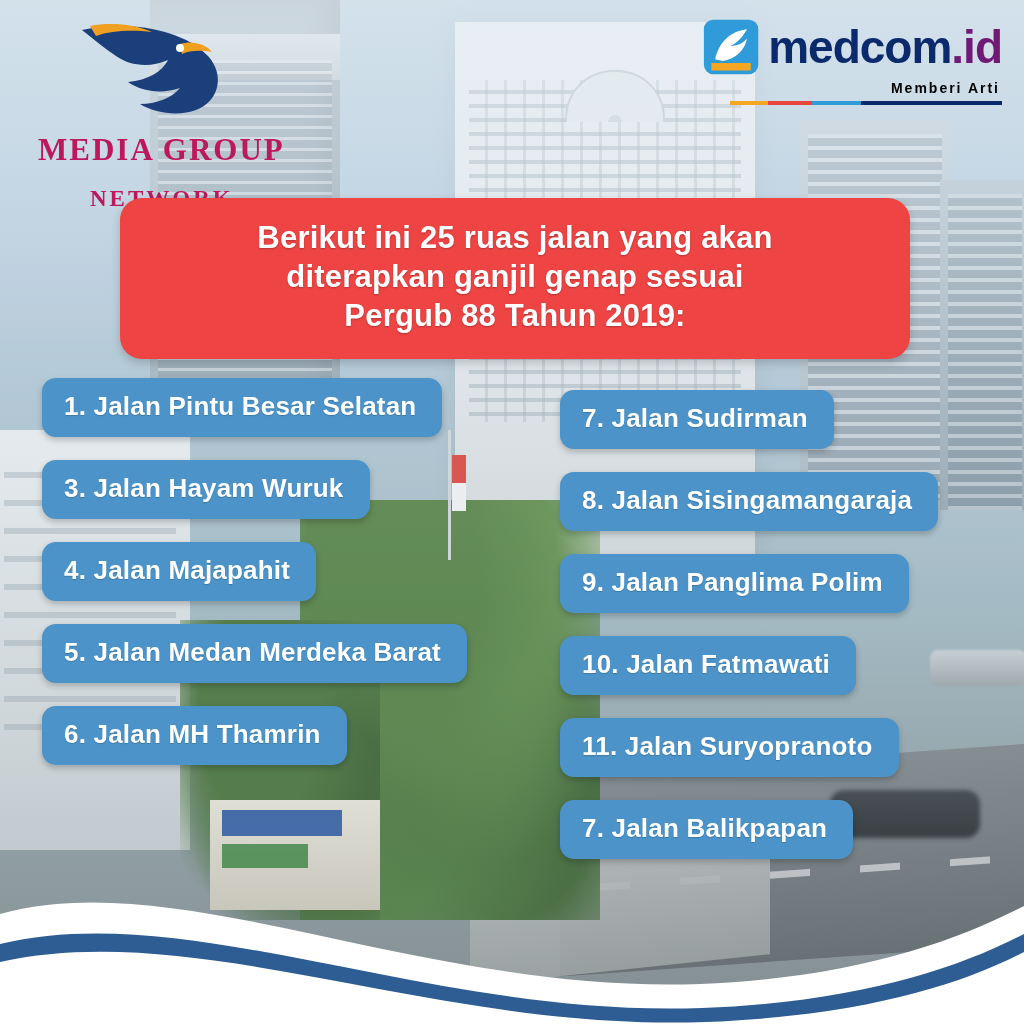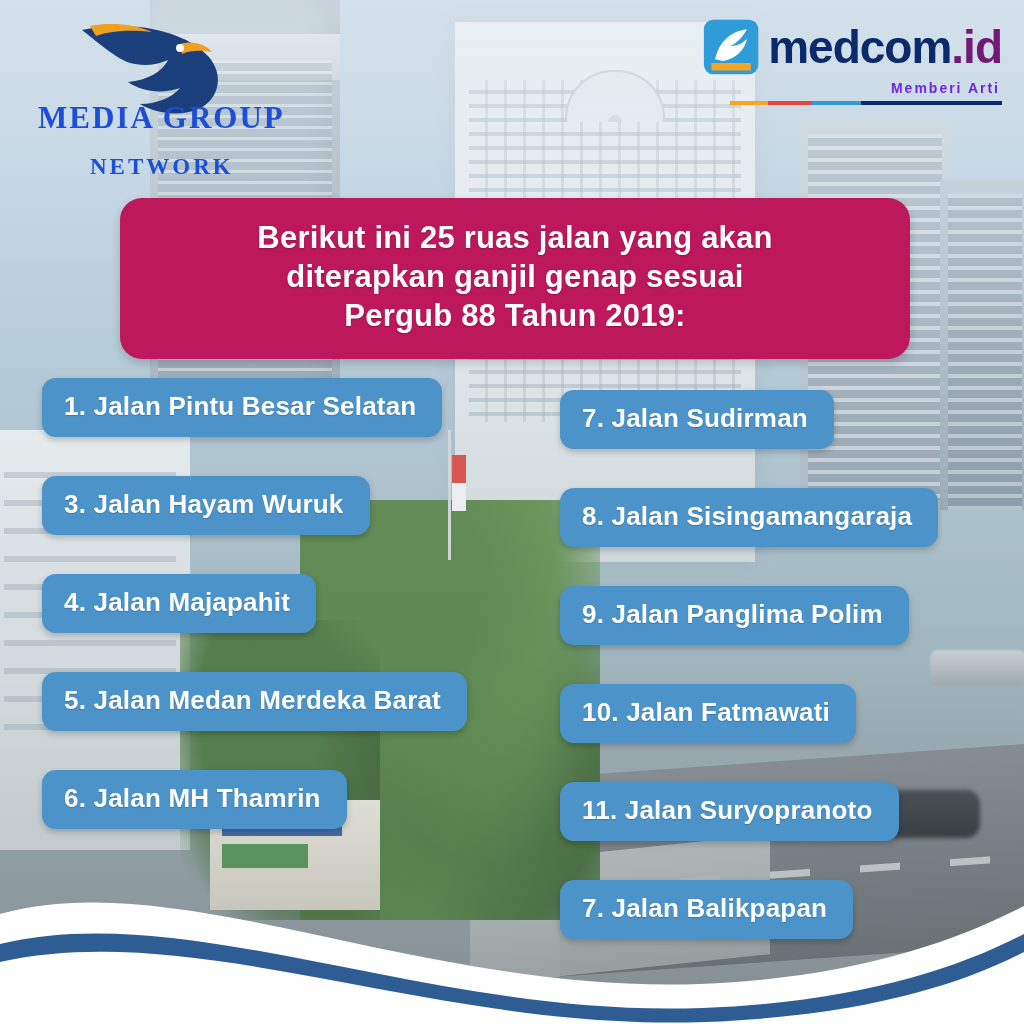--- a/index.html
+++ b/index.html
@@ -188,22 +188,22 @@
     pointer-events: none;
   }
 
   
   .mgn-logo {
     position: absolute;
     left: 30px; top: 18px; width: 270px; height: 150px;
   }
   .mgn-text {
     position: absolute;
-    left: 8px; top: 82px;
-    color: #1d4ed8;
+    left: 8px; top: 114px;
+    color: #be185d;
     font-family: "Liberation Serif", serif;
     letter-spacing: 1px;
   }
   .mgn-media {
     font-size: 31px;
     font-weight: bold;
     letter-spacing: 2px;
   }
   .mgn-network {
     font-size: 23px;
@@ -230,37 +230,37 @@
     font-weight: bold;
     color: #0b2a6b;
     letter-spacing: -1px;
     line-height: 1;
   }
   .medcom-word .dotid { color: #701a75; }
   .medcom-tag {
     margin-top: 2px;
     font-size: 14px;
     font-weight: bold;
-    color: #6d28d9;
+    color: #000000;
     letter-spacing: 2px;
     padding-right: 2px;
   }
   .medcom-underline {
     margin-top: 5px;
     margin-left: auto;
     width: 272px; height: 4px;
     background: linear-gradient(90deg,#f5a623 0 14%, #e8453c 14% 30%, #2f9bd8 30% 48%, #0b2a6b 48% 100%);
   }
 
   
   .headline {
     position: absolute;
     left: 120px; top: 198px;
     width: 790px;
-    background: #be185d;
+    background: #ef4444;
     border-radius: 22px;
     padding: 20px 26px 24px 26px;
     box-sizing: border-box;
     text-align: center;
     color: #ffffff;
     box-shadow: 0 4px 10px rgba(0,0,0,0.18);
   }
   .headline-line {
     font-size: 31px;
     font-weight: bold;
@@ -270,21 +270,21 @@
   }
 
   
   .cols {
     position: absolute;
     left: 42px; top: 378px;
     width: 960px;
     display: flex;
     gap: 18px;
   }
-  .col { display: flex; flex-direction: column; gap: 39px; }
+  .col { display: flex; flex-direction: column; gap: 23px; }
   .col-left { width: 500px; align-items: flex-start; }
   .col-right { width: 442px; align-items: flex-start; margin-top: 12px; }
 
   .pill {
     display: inline-block;
     background: #4b93c9;
     color: #ffffff;
     font-size: 26px;
     font-weight: bold;
     border-radius: 14px;

